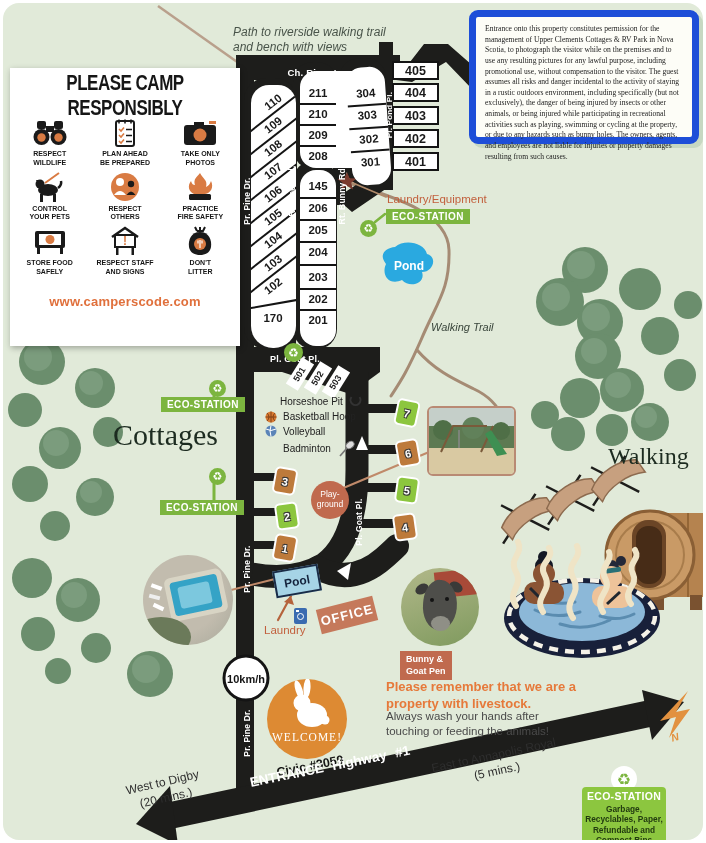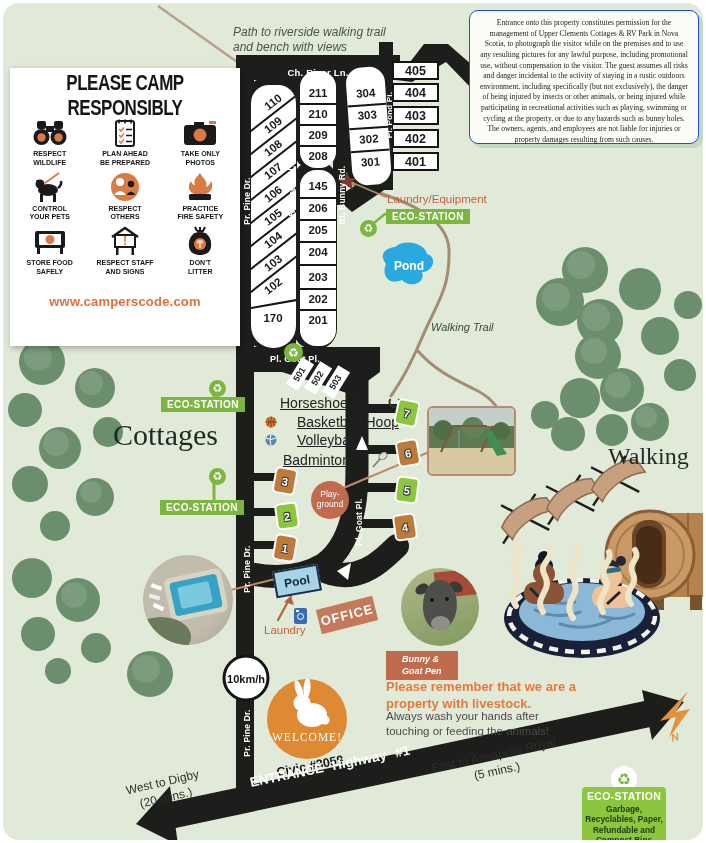--- a/index.html
+++ b/index.html
@@ -11,41 +11,41 @@
   .pre{white-space:pre-line;}
   svg{display:block;}
   
   #poster{left:7px;top:65px;width:230px;height:278px;background:#fff;box-shadow:1px 2px 6px rgba(0,0,0,.3);padding:4px 2px;box-sizing:border-box;}
   #poster .title{text-align:center;font-weight:900;font-size:17px;letter-spacing:-.5px;color:#161616;margin:4px 0 2px;transform:scaleY(1.25);}
   #poster .grid{display:grid;grid-template-columns:1fr 1fr 1fr;row-gap:3px;}
   #poster .cell{display:flex;flex-direction:column;align-items:center;}
   #poster .cell .lbl{font-size:7px;font-weight:700;text-align:center;line-height:1.25;color:#161616;margin-top:2px;}
   #poster .url{text-align:center;color:#e0703c;font-weight:700;font-size:13px;margin-top:17px;letter-spacing:.2px;}
   
-  #disclaimer{left:466px;top:7px;width:230px;height:134px;background:#fdfdf7;border:1px solid #1d4ed8;border-radius:9px;
+  #disclaimer{left:466px;top:7px;width:230px;height:134px;background:#fdfdf7;border:7px solid #1d4ed8;border-radius:9px;
       box-shadow:4px 4px 0 #c7d8c2;padding:7px 9px;box-sizing:border-box;font-family:"Liberation Serif",serif;
-      font-size:7.6px;line-height:1.4;text-align:center;color:#222;}
+      font-size:7.6px;line-height:1.4;text-align:left;color:#222;}
   
   .serif{font-family:"Liberation Serif",serif;color:#1c2b20;}
   .roadlbl{color:#fff;font-weight:700;font-size:8.5px;letter-spacing:.2px;}
   .lot{color:#1a1a1a;font-weight:700;font-size:11.5px;}
   .blob{position:absolute;background:#fff;overflow:hidden;}
   .sep{position:absolute;background:#141414;height:2.4px;}
   .box4{position:absolute;left:389px;width:47px;height:19px;background:#fff;border:2px solid #141414;box-sizing:border-box;
         display:flex;align-items:center;justify-content:center;font-weight:700;font-size:12.5px;color:#1a1a1a;}
   .strip5{position:absolute;width:14px;height:31px;background:#fff;display:flex;align-items:center;justify-content:center;}
   .strip5 span{transform:rotate(-90deg);font-size:9px;font-weight:700;color:#1a1a1a;}
   .ecobadge{background:#7cb53f;color:#fff;font-weight:700;font-size:10px;letter-spacing:.4px;padding:2px 6px;}
   .ecopin{position:absolute;width:17px;height:17px;border-radius:50%;background:#7cb53f;color:#fff;display:flex;align-items:center;justify-content:center;font-size:11px;}
   .terracotta{color:#c2603d;}
   .pin{position:absolute;width:19px;height:23px;border:2px solid #fff;border-radius:5px;display:flex;align-items:center;justify-content:center;
        color:#fff;font-weight:700;font-size:11px;text-shadow:-1px -1px 0 #3a3a3a,1px -1px 0 #3a3a3a,-1px 1px 0 #3a3a3a,1px 1px 0 #3a3a3a;}
   .pin[data-color="brown"]{background:#bd7a3b;}
   .pin[data-color="green"]{background:#8cc63e;}
-  .amen{display:flex;align-items:center;gap:20px;font-size:14px;color:#222;font-weight:400;margin-bottom:2.5px;text-decoration:underline;}
+  .amen{display:flex;align-items:center;gap:6px;font-size:10px;color:#222;font-weight:400;margin-bottom:2.5px;}
   .photo{position:absolute;border-radius:50%;overflow:hidden;}
   #ecoBox{left:579px;top:784px;width:80px;background:#8cc63f;border-radius:4px;padding:3px 2px 5px;text-align:center;}
   #ecoBox .t{color:#fff;font-weight:700;font-size:10.5px;letter-spacing:.3px;}
   #ecoBox .b{color:#223b10;font-weight:700;font-size:8.3px;line-height:1.25;margin-top:2px;}
 </style>
 </head>
 <body>
 
 <div id="frame">
 <div id="map">
@@ -235,21 +235,21 @@
     <div class="ctr lot" style="left:22px;top:63px;--r:-38deg">108</div>
     <div class="ctr lot" style="left:22px;top:86px;--r:-38deg">107</div>
     <div class="ctr lot" style="left:22px;top:109px;--r:-38deg">106</div>
     <div class="ctr lot" style="left:22px;top:132px;--r:-38deg">105</div>
     <div class="ctr lot" style="left:22px;top:155px;--r:-38deg">104</div>
     <div class="ctr lot" style="left:22px;top:178px;--r:-38deg">103</div>
     <div class="ctr lot" style="left:22px;top:201px;--r:-38deg">102</div>
     <div class="ctr lot" style="left:22px;top:233px;">170</div>
   </div>
 
-  <div class="blob" style="left:297px;top:68px;width:36px;height:97px;border-radius:16px;">
+  <div class="blob" style="left:297px;top:68px;width:36px;height:97px;border-radius:16px;padding-left:48px;">
     <div class="sep" style="left:0;top:32px;width:36px;"></div>
     <div class="sep" style="left:0;top:53px;width:36px;"></div>
     <div class="sep" style="left:0;top:74px;width:36px;"></div>
     <div class="ctr lot" style="left:18px;top:22px;">211</div>
     <div class="ctr lot" style="left:18px;top:43px;">210</div>
     <div class="ctr lot" style="left:18px;top:64px;">209</div>
     <div class="ctr lot" style="left:18px;top:85px;">208</div>
   </div>
 
   <div class="blob" style="left:297px;top:167px;width:36px;height:176px;border-radius:16px;">
@@ -413,21 +413,21 @@
 
   <div class="photo" style="left:398px;top:565px;width:78px;height:78px;background:linear-gradient(160deg,#b2b88a,#7f9a5e);">
     <div class="abs" style="left:34px;top:2px;width:50px;height:26px;background:#a84a38;transform:rotate(-6deg);"></div>
     <div class="abs" style="left:14px;top:16px;width:14px;height:10px;background:#3a3a38;border-radius:50%;transform:rotate(-30deg);"></div>
     <div class="abs" style="left:48px;top:14px;width:14px;height:10px;background:#3a3a38;border-radius:50%;transform:rotate(30deg);"></div>
     <div class="abs" style="left:22px;top:12px;width:34px;height:50px;background:#4e4e4a;border-radius:45% 55% 48% 52%;transform:rotate(6deg);"></div>
     <div class="abs" style="left:30px;top:48px;width:19px;height:15px;background:#8f8f86;border-radius:50%;"></div>
     <div class="abs" style="left:29px;top:30px;width:4px;height:4px;background:#141414;border-radius:50%;"></div>
     <div class="abs" style="left:44px;top:29px;width:4px;height:4px;background:#141414;border-radius:50%;"></div>
   </div>
-  <div class="abs pre" style="left:383px;top:648px;background:#c06a4e;color:#fff;font-weight:700;font-size:9px;line-height:1.3;padding:3px 16px;font-style:italic;">Bunny &amp;
+  <div class="abs pre" style="left:397px;top:648px;background:#c06a4e;color:#fff;font-weight:700;font-size:9px;line-height:1.3;padding:3px 6px;">Bunny &amp;
 Goat Pen</div>
   <div class="abs pre" style="left:383px;top:676px;color:#e6793a;font-weight:700;font-size:13px;line-height:1.3;">Please remember that we are a
 property with livestock.</div>
   <div class="abs pre" style="left:383px;top:706px;color:#4a4a4a;font-size:11.5px;line-height:1.3;">Always wash your hands after
 touching or feeding the animals!</div>
 
   <div class="ctr" style="left:243px;top:675px;width:47px;height:47px;background:#fff;border:3px solid #141414;border-radius:50%;display:flex;align-items:center;justify-content:center;font-weight:700;font-size:11px;color:#141414;box-sizing:border-box;">
         <span>10km/h</span>
       </div>
   <div class="ctr" style="left:304px;top:716px;width:80px;height:80px;background:#dd8a33;border-radius:50%;">

